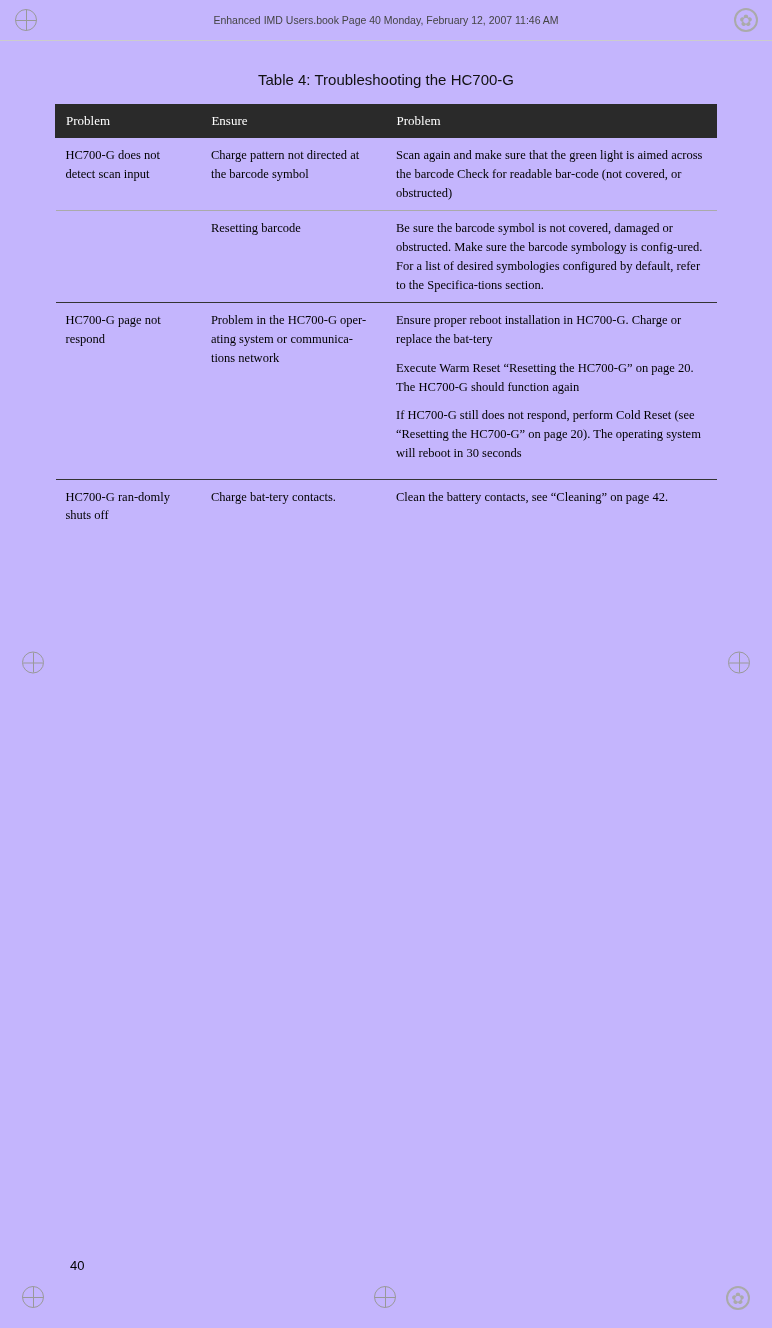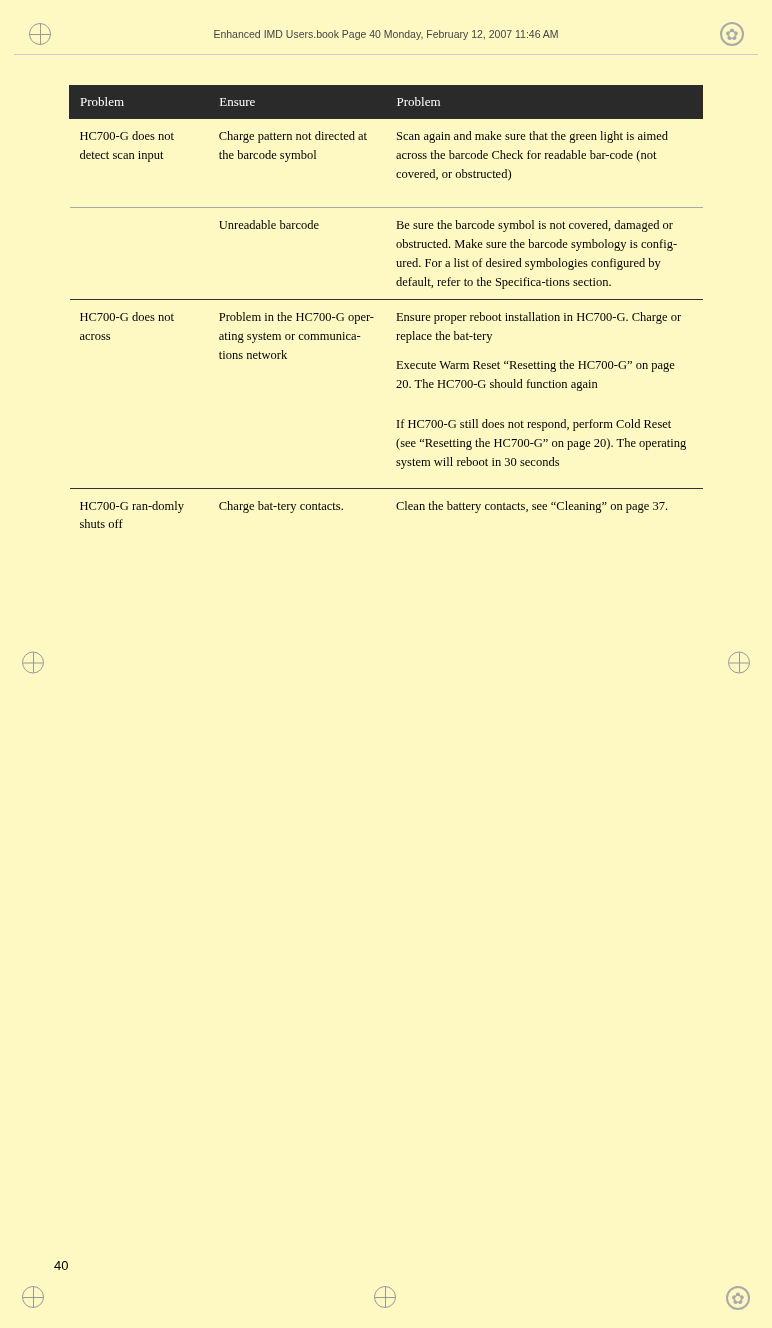--- a/index.html
+++ b/index.html
@@ -10,23 +10,23 @@
       font-size: 13px;
       color: #000;
       width: 772px;
       min-height: 1328px;
       position: relative;
     }
 
     .page-wrapper {
       width: 772px;
       min-height: 1328px;
-      background: #fef9c3;
-      position: relative;
-      padding: 14px;
+      background: #c4b5fd;
+      position: relative;
+      padding: 0;
     }
 
     
     .top-bar {
       width: 100%;
       border-bottom: 1px solid #ccc;
       padding: 6px 12px;
       font-size: 10px;
       color: #555;
       display: flex;
@@ -160,66 +160,67 @@
       <div class="crosshair"></div>
     </div>
     <div class="top-bar-content">Enhanced IMD Users.book  Page 40  Monday, February 12, 2007  11:46 AM</div>
     <div class="corner-mark">
       <div class="crosshair-gear"></div>
     </div>
   </div>
 
   <div class="main-content">
 
+    <div class="table-title">Table 4: Troubleshooting the HC700-G</div>
 
     <table class="trouble-table">
       <thead>
         <tr>
           <th class="col-problem">Problem</th>
           <th class="col-cause">Ensure</th>
           <th class="col-solution">Problem</th>
         </tr>
       </thead>
       <tbody id="table-body">
       <tr class="row-divider">
             <td class="col-problem" style="font-weight: normal;">HC700-G does not detect scan input</td>
             <td class="col-cause">Charge pattern not directed at the barcode symbol</td>
             <td class="col-solution">
-              <p style="margin-bottom: 16px;">Scan again and make sure that the green light is aimed across the barcode Check for readable bar-code (not covered, or obstructed)</p>
+              <p style="margin-bottom: 0px;">Scan again and make sure that the green light is aimed across the barcode Check for readable bar-code (not covered, or obstructed)</p>
             </td>
           </tr>
           <tr class="sub-divider">
             <td class="col-problem" style="font-weight: normal;"></td>
-            <td class="col-cause">Unreadable barcode</td>
+            <td class="col-cause">Resetting barcode</td>
             <td class="col-solution">
               <p style="margin-bottom: 0px;">Be sure the barcode symbol is not covered, damaged or obstructed. Make sure the barcode symbology is config-ured. For a list of desired symbologies configured by default, refer to the Specifica-tions section.</p>
             </td>
           </tr>
           <tr class="row-divider">
-            <td class="col-problem" style="font-weight: normal;">HC700-G does not across</td>
+            <td class="col-problem" style="font-weight: normal;">HC700-G page not respond</td>
             <td class="col-cause">Problem in the HC700-G oper-ating system or communica-tions network</td>
             <td class="col-solution">
               <p style="margin-bottom: 10px;">Ensure proper reboot installation in HC700-G. Charge or replace the bat-tery</p>
-              <p style="margin-bottom: 22px;">Execute Warm Reset “Resetting the HC700-G” on page 20. The HC700-G should function again</p>
+              <p style="margin-bottom: 10px;">Execute Warm Reset “Resetting the HC700-G” on page 20. The HC700-G should function again</p>
               <p style="margin-bottom: 8px;">If HC700-G still does not respond, perform Cold Reset (see “Resetting the HC700-G” on page 20). The operating system will reboot in 30 seconds</p>
             </td>
           </tr>
           <tr class="row-divider">
             <td class="col-problem" style="font-weight: normal;">HC700-G ran-domly shuts off</td>
             <td class="col-cause">Charge bat-tery contacts.</td>
             <td class="col-solution">
-              <p style="margin-bottom: 0px;">Clean the battery contacts, see “Cleaning” on page 37.</p>
+              <p style="margin-bottom: 0px;">Clean the battery contacts, see “Cleaning” on page 42.</p>
             </td>
           </tr>
         </tbody>
     </table>
 
   </div>
 
-  <div style="position:absolute; bottom:55px; left:54px;">
+  <div style="position:absolute; bottom:55px; left:70px;">
     <span>40</span>
   </div>
 
   <div style="position:absolute; bottom:18px; left:22px; display:flex; width:calc(100% - 44px); justify-content:space-between;">
     <div class="crosshair" style="width:22px;height:22px;"></div>
     <div class="crosshair" style="width:22px;height:22px;"></div>
     <div class="crosshair-gear" style="width:24px;height:24px;"></div>
   </div>
 
   <div style="position:absolute; left:22px; top:50%; transform:translateY(-50%);">

